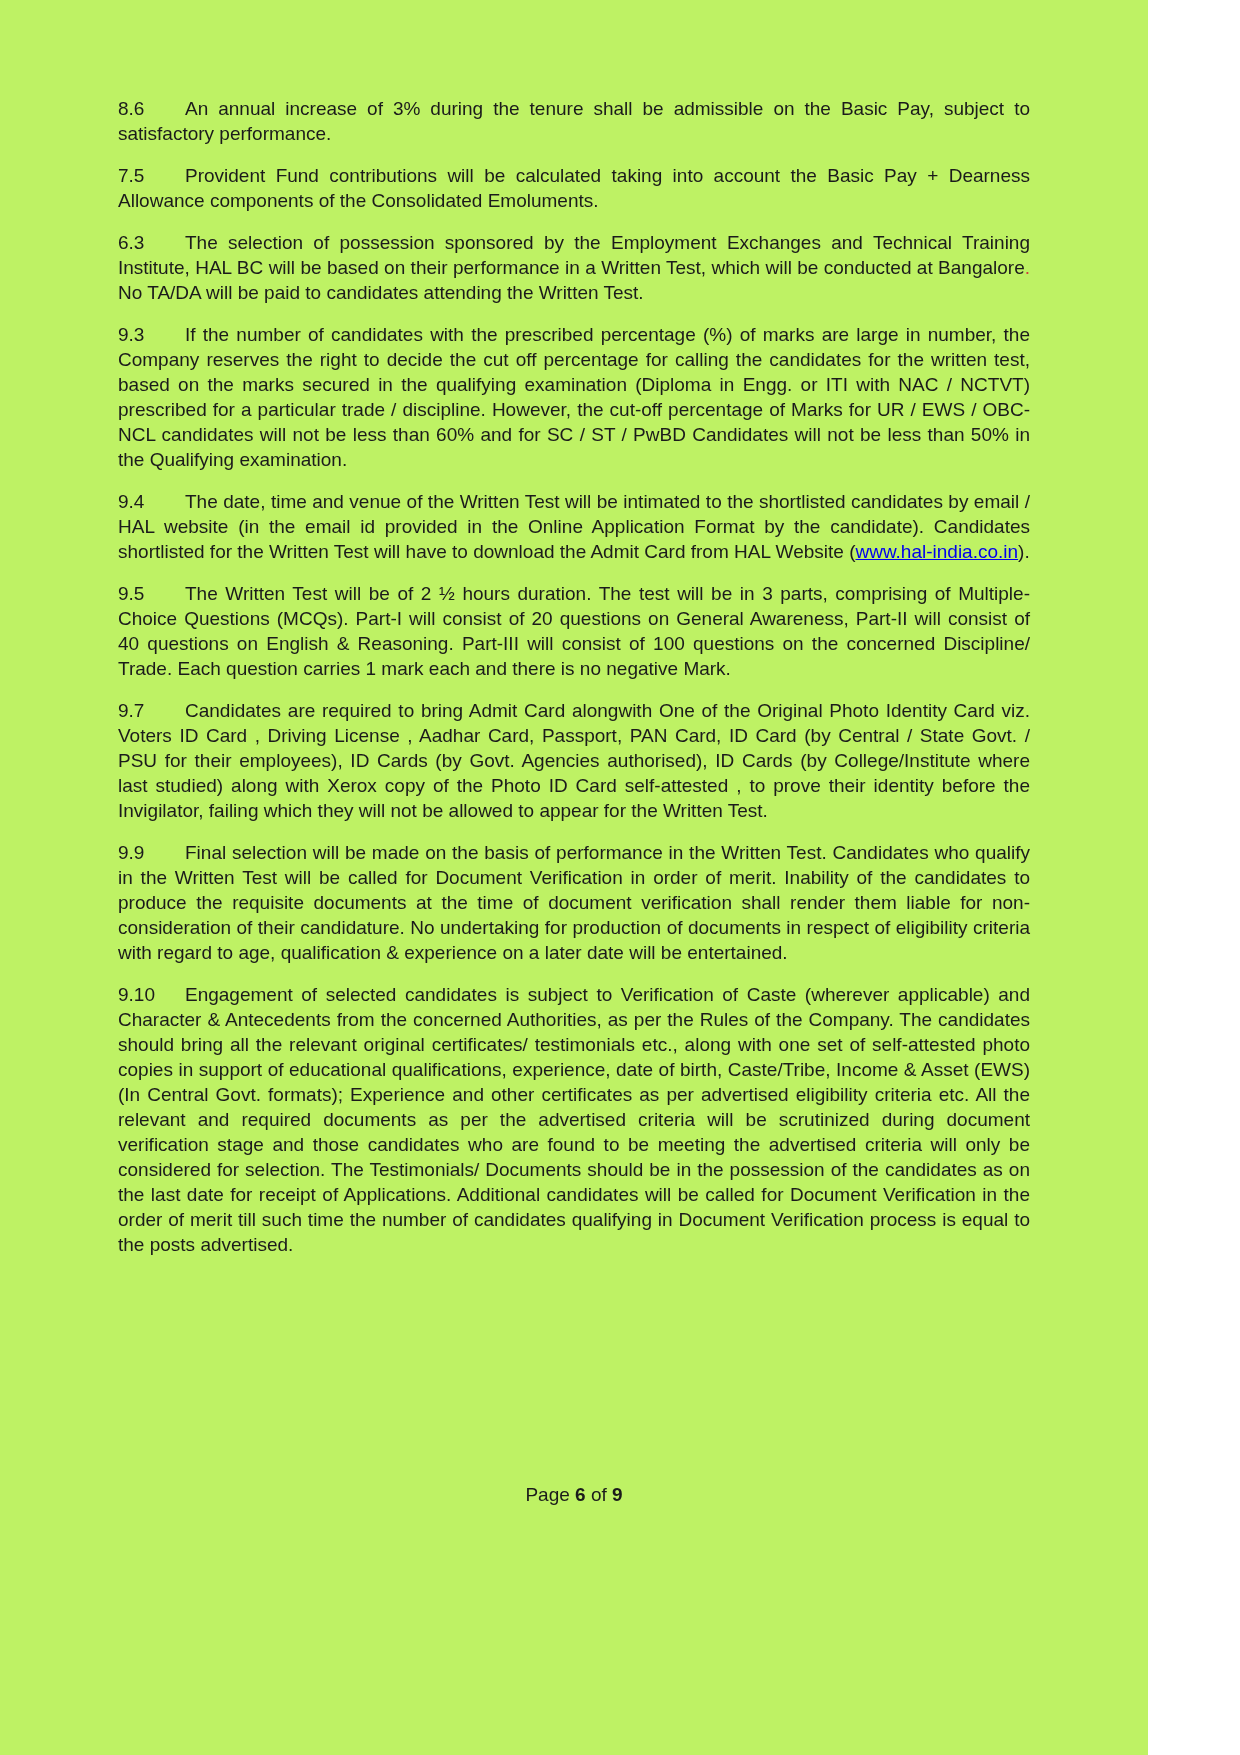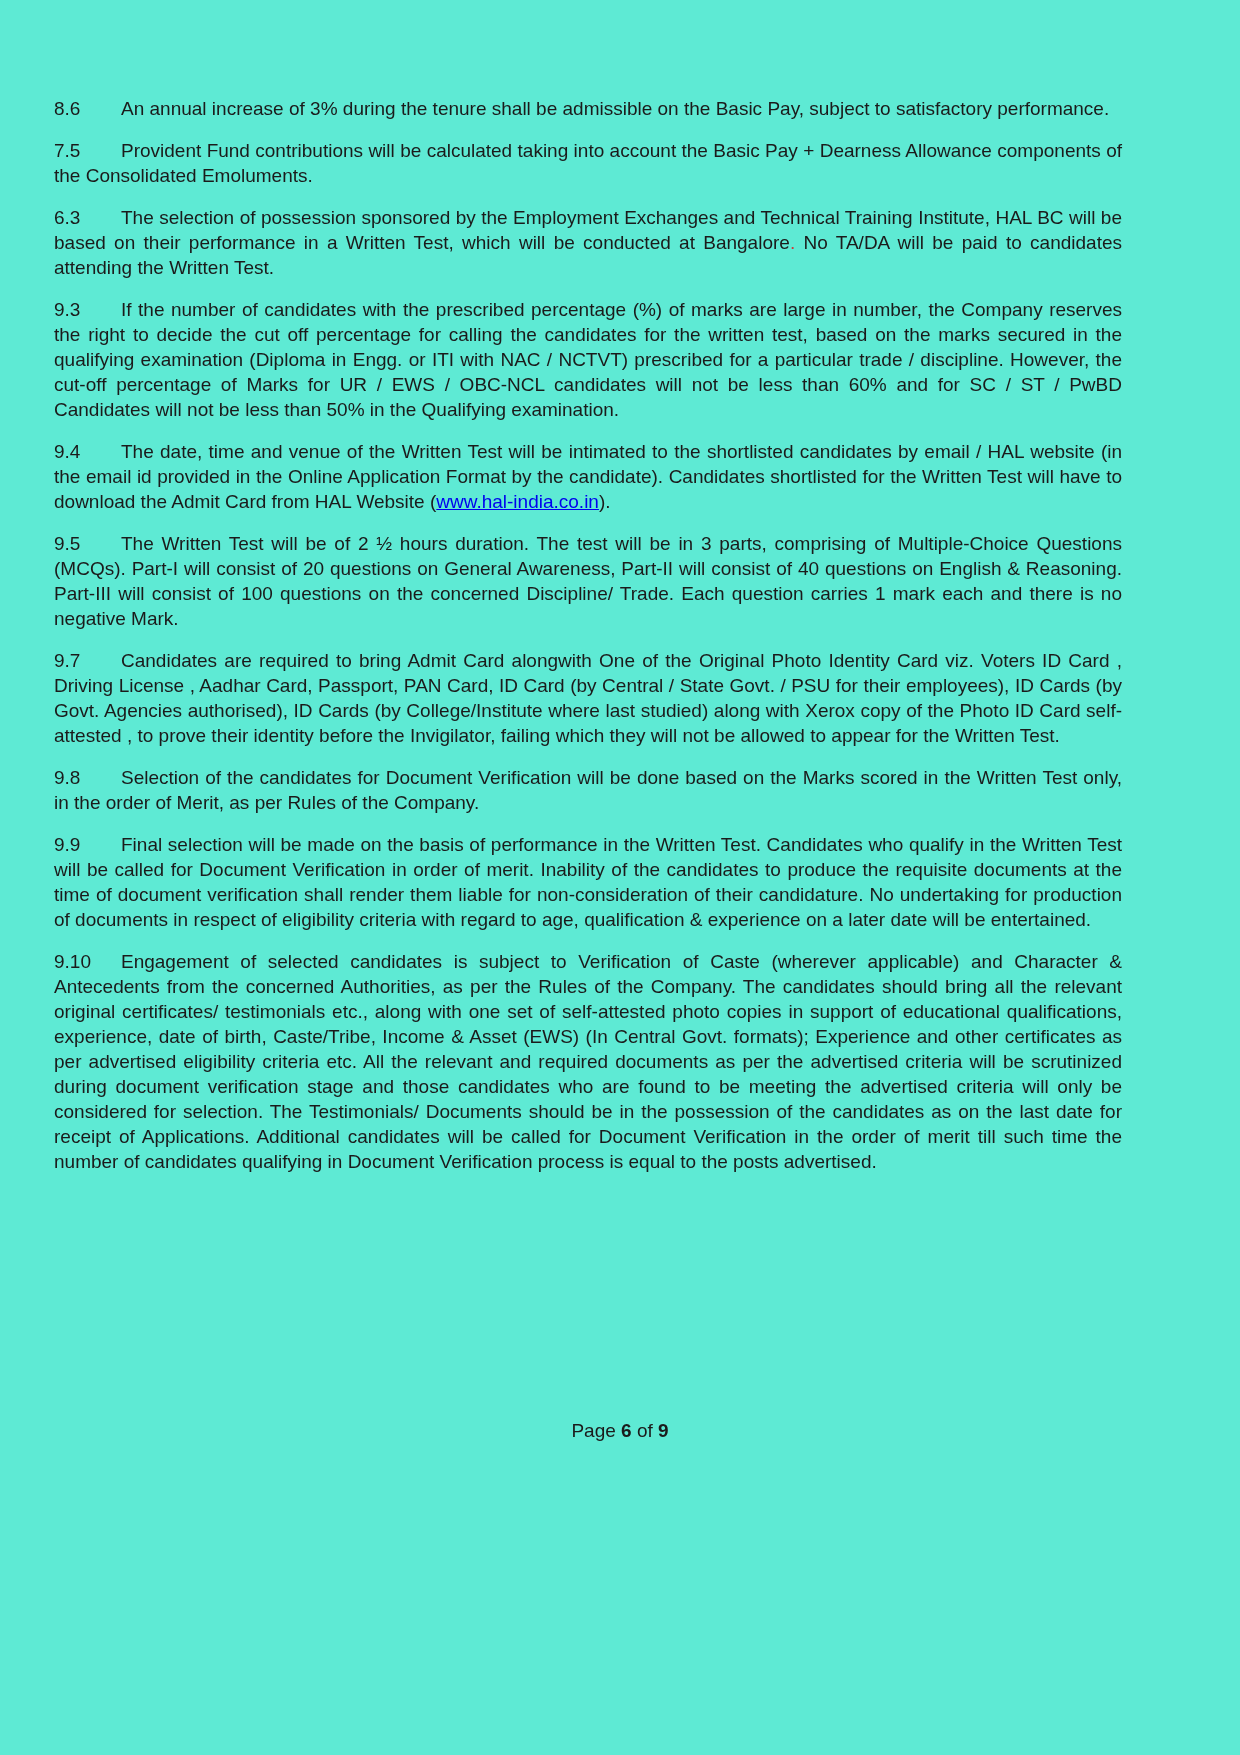--- a/index.html
+++ b/index.html
@@ -6,24 +6,24 @@
   html, body { background: #ffffff; }
   body {
     width: 1240px;
     height: 1755px;
     font-family: "Liberation Sans", sans-serif;
     color: var(--text, #1b1b1b);
     position: relative;
   }
   .page {
     position: relative;
-    width: 1240px;
+    width: 1148px;
     height: 1755px;
-    padding: 96px 118px 0 54px;
-    background: #5eead4;
+    padding: 96px 118px 0 118px;
+    background: #bef264;
   }
   .para {
     font-size: 19px;
     line-height: 25px;
     text-align: justify;
     margin-bottom: 17px;
     color: var(--text, #1b1b1b);
   }
   .pnum {
     display: inline-block;
@@ -43,39 +43,38 @@
   }
   .section-heading .pnum { width: 63px; }
   .red { color: var(--accent-red, #d03b3b); }
   a.doclink {
     color: var(--link, #0000EE);
     text-decoration: underline;
     cursor: pointer;
   }
   .footer {
     position: absolute;
-    top: 1418px;
+    top: 1482px;
     left: 0;
     right: 0;
     text-align: center;
     font-size: 19px;
     line-height: 25px;
     color: var(--text, #1b1b1b);
   }
 </style>
 </head>
 <body>
 
 <div class="page">
   <div id="content">
       <p class="para"><span class="pnum">8.6</span><span>An annual increase of 3% during the tenure shall be admissible on the Basic Pay, subject to satisfactory performance.</span></p>
       <p class="para"><span class="pnum">7.5</span><span>Provident Fund contributions will be calculated taking into account the Basic Pay + Dearness Allowance components of the Consolidated Emoluments.</span></p>
       <p class="para"><span class="pnum">6.3</span><span>The selection of possession sponsored by the Employment Exchanges and Technical Training Institute, HAL BC will be based on their performance in a Written Test, which will be conducted at Bangalore</span><span class="red">.</span><span> No TA/DA will be paid to candidates attending the Written Test.</span></p>
       <p class="para"><span class="pnum">9.3</span><span>If the number of candidates with the prescribed percentage (%) of marks are large in number, the Company reserves the right to decide the cut off percentage for calling the candidates for the written test, based on the marks secured in the qualifying examination (Diploma in Engg. or ITI with NAC / NCTVT) prescribed for a particular trade / discipline. However, the cut-off percentage of Marks for UR / EWS / OBC-NCL candidates will not be less than 60% and for SC / ST / PwBD Candidates will not be less than 50% in the Qualifying examination.</span></p>
       <p class="para"><span class="pnum">9.4</span><span>The date, time and venue of the Written Test will be intimated to the shortlisted candidates by email / HAL website (in the email id provided in the Online Application Format by the candidate). Candidates shortlisted for the Written Test will have to download the Admit Card from HAL Website (</span><a class="doclink" href="#">www.hal-india.co.in</a><span>).</span></p>
       <p class="para"><span class="pnum">9.5</span><span>The Written Test will be of 2 ½ hours duration. The test will be in 3 parts, comprising of Multiple-Choice Questions (MCQs). Part-I will consist of 20 questions on General Awareness, Part-II will consist of 40 questions on English &amp; Reasoning. Part-III will consist of 100 questions on the concerned Discipline/ Trade. Each question carries 1 mark each and there is no negative Mark.</span></p>
       <p class="para"><span class="pnum">9.7</span><span>Candidates are required to bring Admit Card alongwith One of the Original Photo Identity Card viz. Voters ID Card , Driving License , Aadhar Card, Passport, PAN Card, ID Card (by Central / State Govt. / PSU for their employees), ID Cards (by Govt. Agencies authorised), ID Cards (by College/Institute where last studied) along with Xerox copy of the Photo ID Card self-attested , to prove their identity before the Invigilator, failing which they will not be allowed to appear for the Written Test.</span></p>
-      <p class="para"><span class="pnum">9.8</span><span>Selection of the candidates for Document Verification will be done based on the Marks scored in the Written Test only, in the order of Merit, as per Rules of the Company.</span></p>
       <p class="para"><span class="pnum">9.9</span><span>Final selection will be made on the basis of performance in the Written Test. Candidates who qualify in the Written Test will be called for Document Verification in order of merit. Inability of the candidates to produce the requisite documents at the time of document verification shall render them liable for non-consideration of their candidature. No undertaking for production of documents in respect of eligibility criteria with regard to age, qualification &amp; experience on a later date will be entertained.</span></p>
       <p class="para"><span class="pnum">9.10</span><span>Engagement of selected candidates is subject to Verification of Caste (wherever applicable) and Character &amp; Antecedents from the concerned Authorities, as per the Rules of the Company. The candidates should bring all the relevant original certificates/ testimonials etc., along with one set of self-attested photo copies in support of educational qualifications, experience, date of birth, Caste/Tribe, Income &amp; Asset (EWS) (In Central Govt. formats); Experience and other certificates as per advertised eligibility criteria etc. All the relevant and required documents as per the advertised criteria will be scrutinized during document verification stage and those candidates who are found to be meeting the advertised criteria will only be considered for selection. The Testimonials/ Documents should be in the possession of the candidates as on the last date for receipt of Applications. Additional candidates will be called for Document Verification in the order of merit till such time the number of candidates qualifying in Document Verification process is equal to the posts advertised.</span></p>
     </div>
   <div class="footer"><span>Page </span><b>6</b><span> of </span><b>9</b></div>
 </div>
 
 </body></html>

